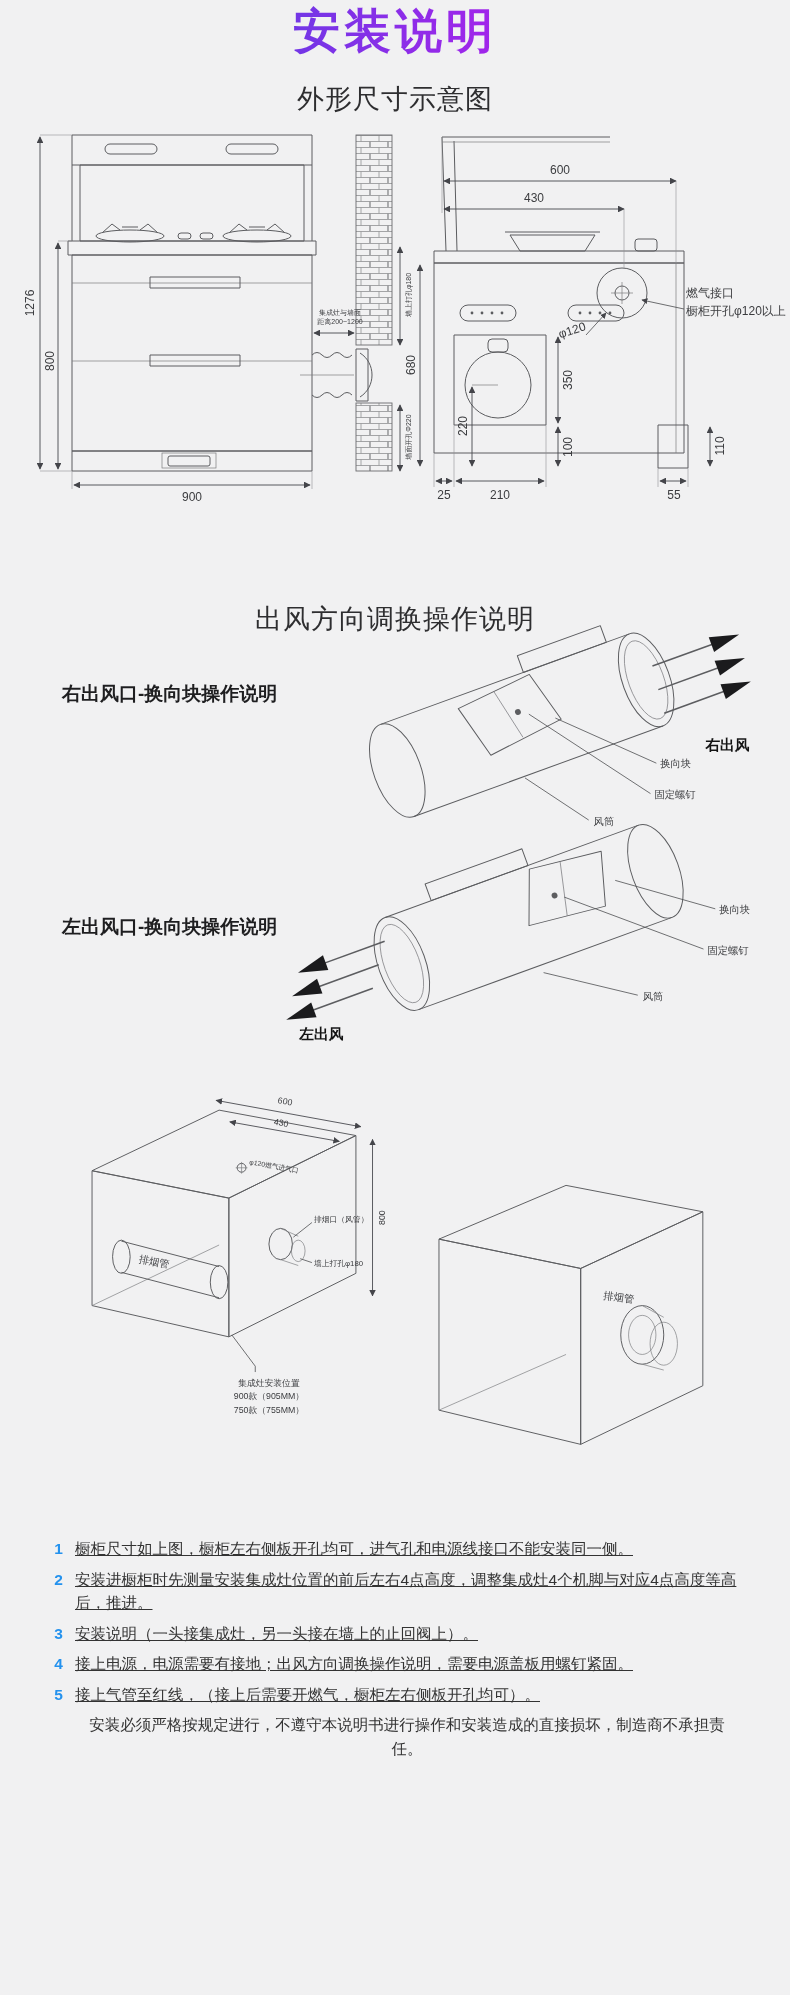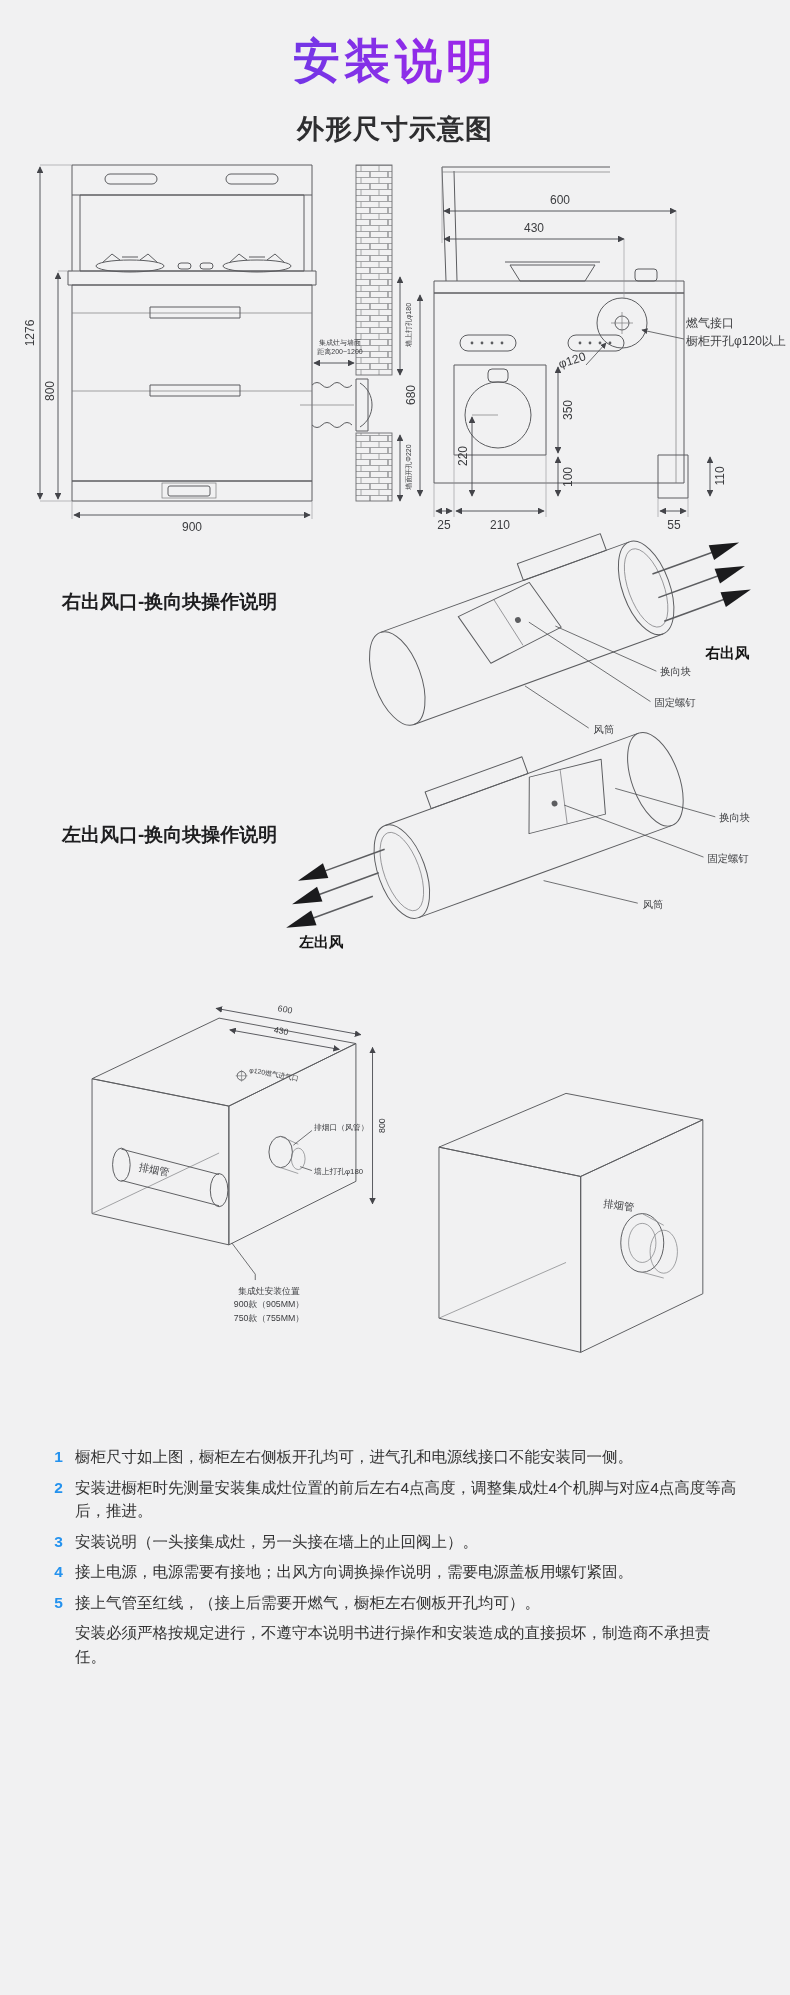--- a/index.html
+++ b/index.html
@@ -1,41 +1,41 @@
 <!DOCTYPE html>
 <html><head>
 <meta charset="utf-8">
 <style>
   html,body { margin:0; padding:0; background:#f1f1f2; }
   body { width:790px; font-family:"Liberation Sans","DejaVu Sans",sans-serif; color:#333; }
   .page { width:790px; overflow:hidden; position:relative; }
 
   .main-title { text-align:center; font-size:47px; font-weight:800; letter-spacing:4px;
-    padding-top:30px; color:#8a2be2; }
+    color:#8a2be2; }
   @supports ((-webkit-background-clip:text) or (background-clip:text)) {
     .main-title { background:linear-gradient(90deg,#4a45e2 15%,#cb16ee 85%);
       -webkit-background-clip:text; background-clip:text;
       -webkit-text-fill-color:transparent; color:transparent; }
   }
 
-  .section-heading { text-align:center; font-size:27px; font-weight:700; color:#2e2e30;
+  .section-heading { text-align:center; font-size:27px; font-weight:400; color:#2e2e30;
     letter-spacing:1px; margin:18px 0 6px 0; }
   .fig { display:block; margin:0 auto; }
 
   .airflow-row { display:flex; align-items:flex-start; padding-left:62px; }
   .airflow-text { width:200px; flex:none; }
   .sub-heading { font-size:19px; font-weight:700; color:#1e1e20; margin:0 0 30px 0; white-space:nowrap; }
   .body-para { font-size:15.5px; line-height:1.72; color:#3a3a3c; text-align:justify; margin:0; width:192px; }
   .airflow-diagram { flex:none; }
 
   .instructions { width:688px; margin:34px auto 0 auto; font-size:15.5px; line-height:1.52; color:#333; }
   .instr-item { display:flex; margin-bottom:7px; }
   .instr-num { color:#2492ee; font-weight:700; width:15px; flex:none; margin-right:9px; text-align:center; }
-  .instr-text { flex:1; }
-  .instr-note { margin:2px 0 30px 24px; }
+  .instr-text { flex:1;text-decoration:underline; }
+  .instr-note { margin:2px 0 30px 24px;text-align:center; }
 
   svg { overflow:visible; }
   svg .ln   { stroke:#5c5d60; stroke-width:1; fill:none; stroke-linejoin:round; }
   svg .thin { stroke:#7b7c7f; stroke-width:0.7; fill:none; }
   svg .dim  { stroke:#46474c; stroke-width:0.9; fill:none;
               marker-start:url(#arr); marker-end:url(#arr); }
   svg .ext  { stroke:#909194; stroke-width:0.6; fill:none; }
   svg .lead { stroke:#4a4b4e; stroke-width:0.8; fill:none; }
   svg text  { fill:#3b3c3f; font-family:"Liberation Sans","DejaVu Sans",sans-serif; }
   svg .t12 { font-size:12px; } svg .t10 { font-size:10.5px; } svg .t9 { font-size:9px; }
@@ -227,20 +227,21 @@
       <line class="ext" x1="678" y1="345" x2="678" y2="364"></line>
       <line class="dim" x1="426" y1="358" x2="442" y2="358"></line>
       <text class="t12" text-anchor="middle" x="434" y="376">25</text>
       <line class="dim" x1="446" y1="358" x2="534" y2="358"></line>
       <text class="t12" text-anchor="middle" x="490" y="376">210</text>
       <line class="dim" x1="650" y1="358" x2="676" y2="358"></line>
       <text class="t12" text-anchor="middle" x="664" y="376">55</text>
     </g>
   </svg>
 
+  <div class="section-heading" style="margin-top:86px;">出风方向调换操作说明</div>
 
   <div class="airflow-row" style="margin-top:44px;">
     <div class="airflow-text">
       <div class="sub-heading">右出风口-换向块操作说明</div>
     </div>
     <svg class="airflow-diagram" width="520" height="255" viewBox="0 0 530 260" style="margin-top:-62px;">
       <g transform="rotate(-20 260 110)">
         <line class="ln" x1="130" y1="60" x2="400" y2="60"></line>
         <line class="ln" x1="130" y1="160" x2="400" y2="160"></line>
         <ellipse class="ln" cx="130" cy="110" rx="24" ry="50"></ellipse>

